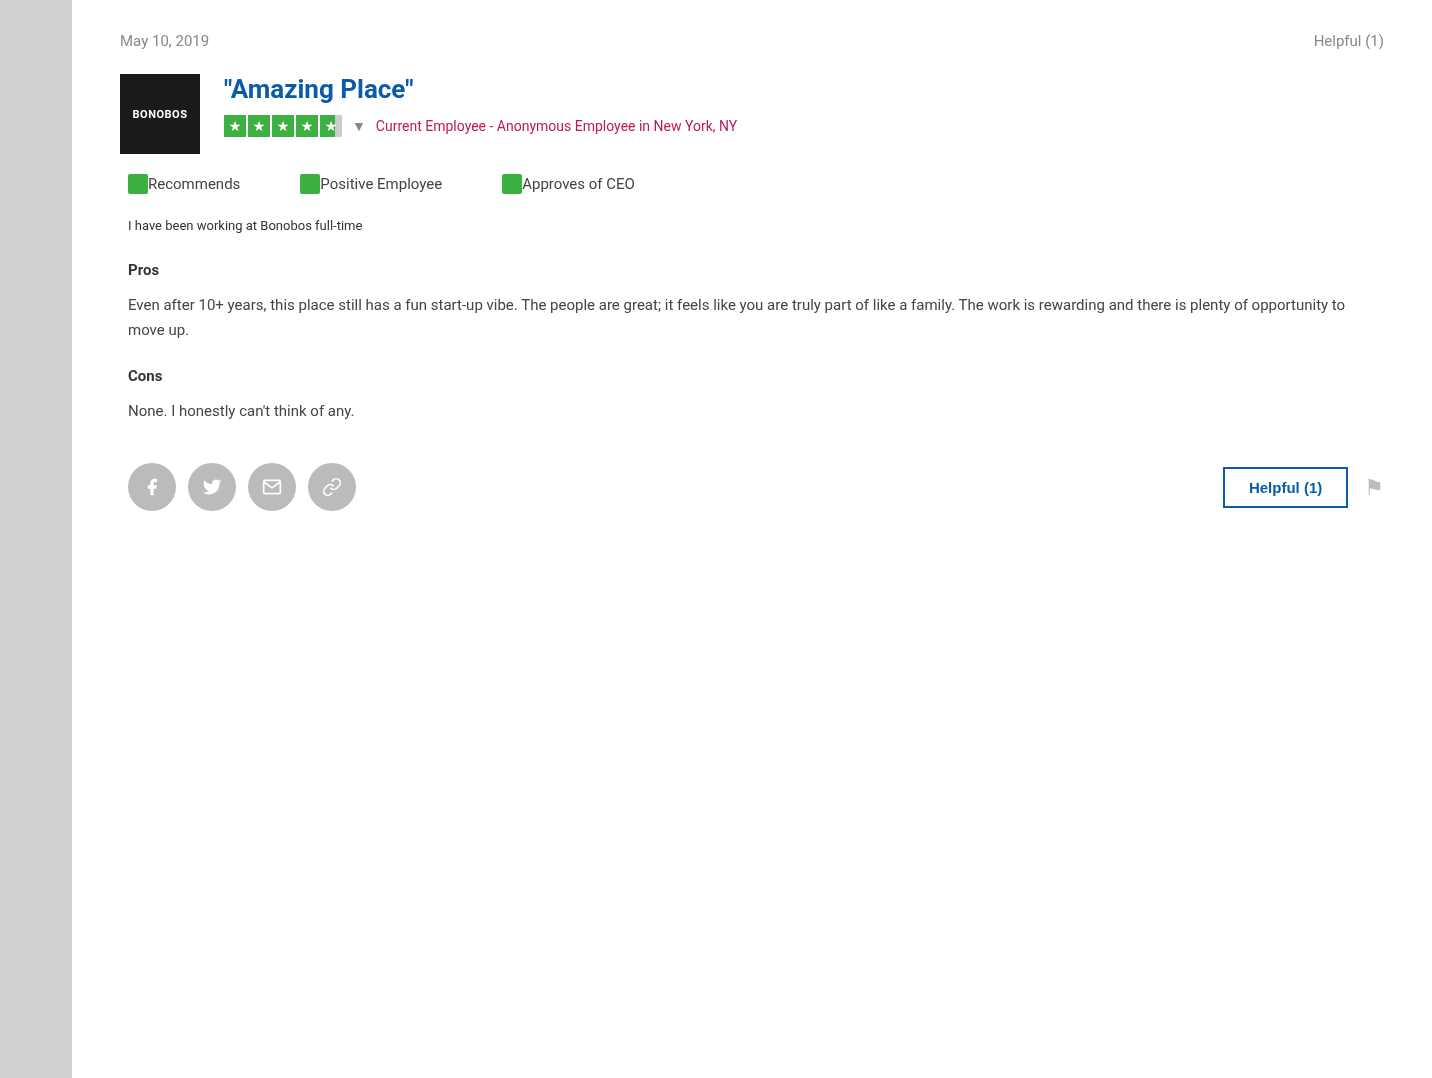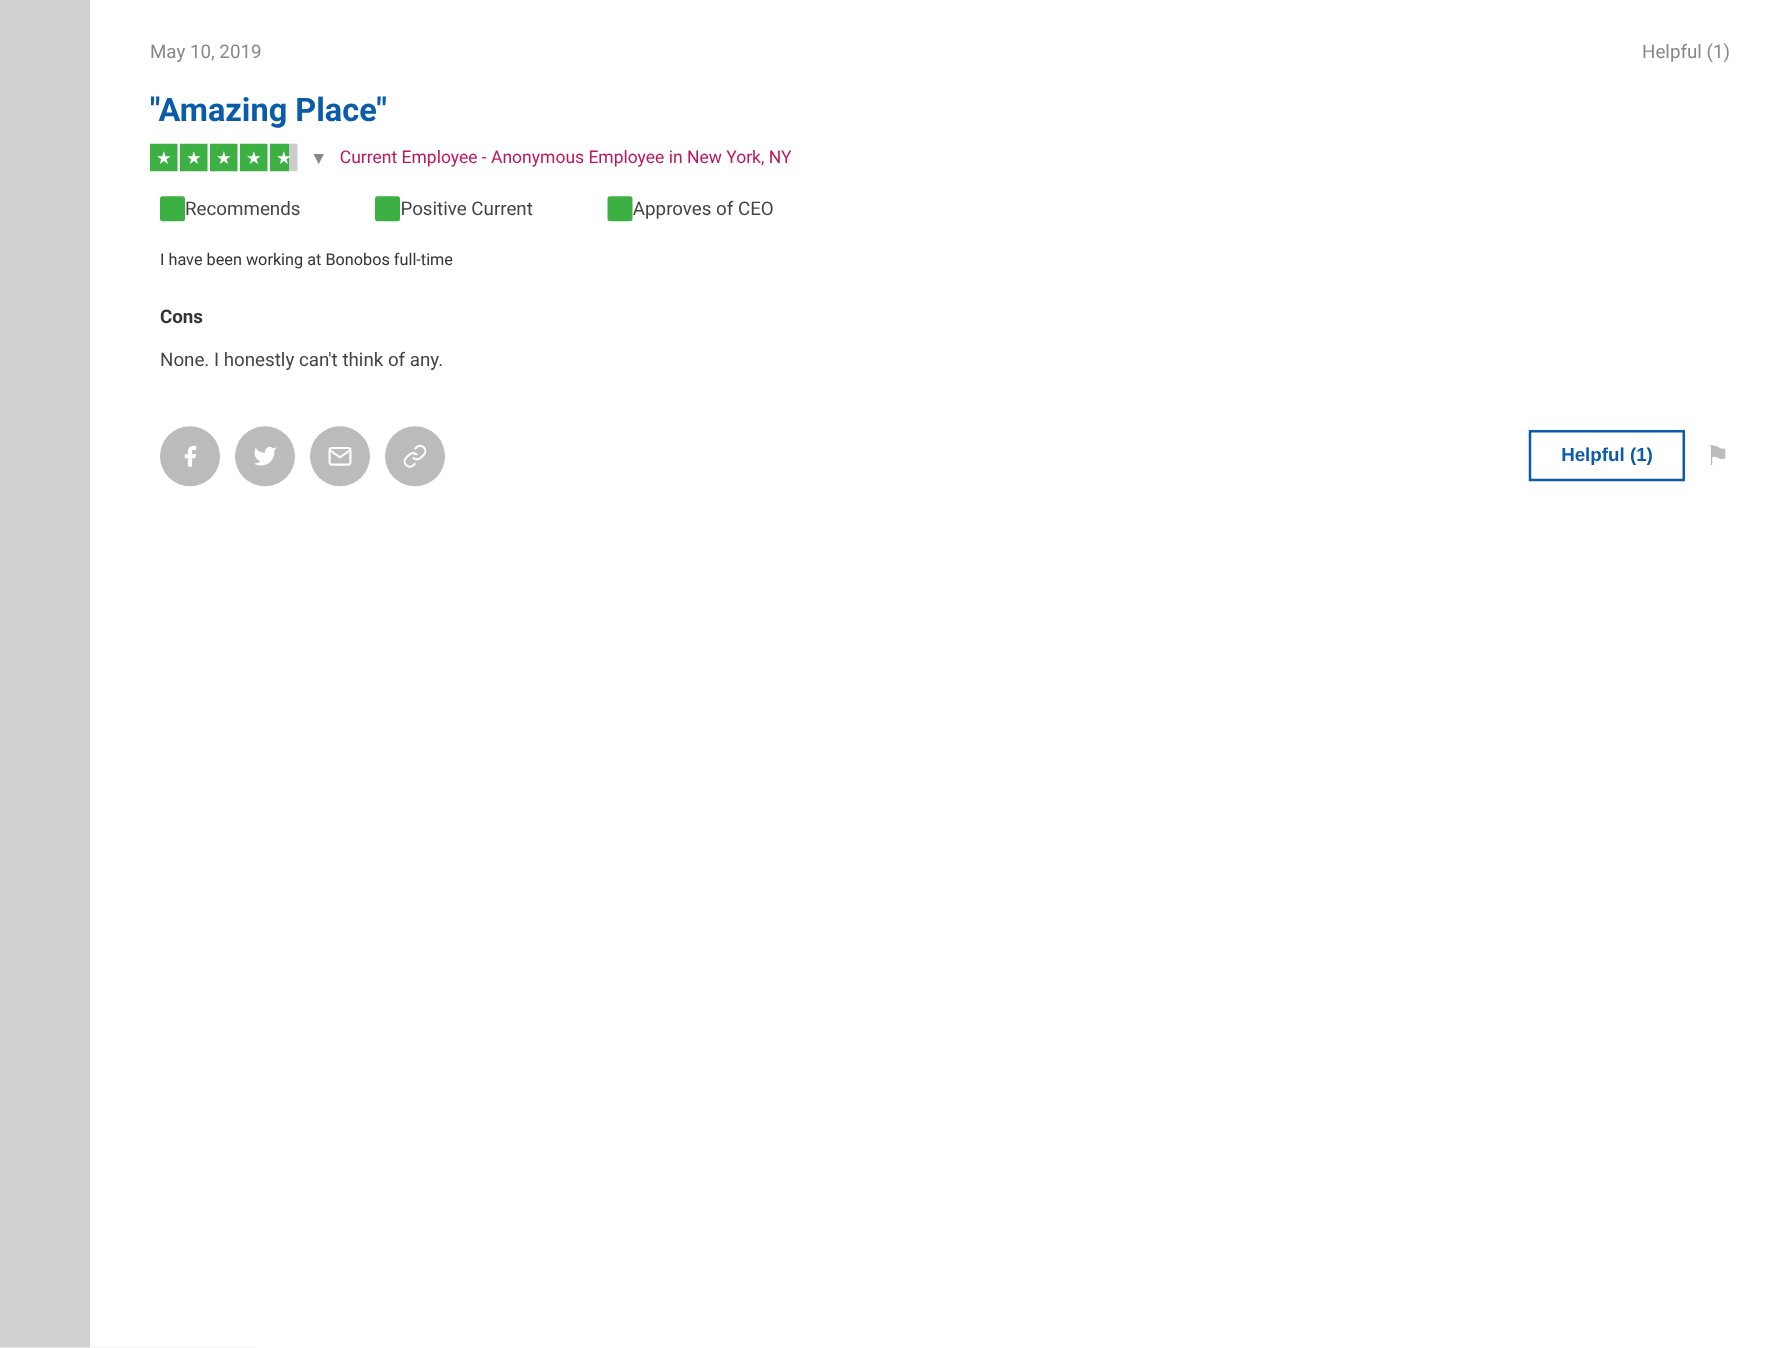--- a/index.html
+++ b/index.html
@@ -243,20 +243,23 @@
   <div class="left-sidebar"></div>
 
   <div class="main-content">
 
     <div class="review-meta-top">
       <span class="review-date">May 10, 2019</span>
       <span class="helpful-top">Helpful (1)</span>
     </div>
 
     <div class="review-header">
+      <div class="company-logo">
+        <span class="company-logo-text">BONOBOS</span>
+      </div>
 
       <div class="review-title-block">
         <h1 class="review-title">"Amazing Place"</h1>
 
         <div class="stars-row">
           <div class="stars">
             <div class="star">★</div>
             <div class="star">★</div>
             <div class="star">★</div>
             <div class="star">★</div>
@@ -268,30 +271,34 @@
       </div>
     </div>
 
     <div class="sentiment-row">
       <div class="sentiment-item">
         <div class="sentiment-dot"></div>
         <span class="sentiment-label">Recommends</span>
       </div>
       <div class="sentiment-item">
         <div class="sentiment-dot"></div>
-        <span class="sentiment-label">Positive Current</span>
+        <span class="sentiment-label">Positive Employee</span>
       </div>
       <div class="sentiment-item">
         <div class="sentiment-dot"></div>
         <span class="sentiment-label">Approves of CEO</span>
       </div>
     </div>
 
     <p class="review-intro">I have been working at Bonobos full-time</p>
 
+    <div class="review-section">
+      <p class="section-heading">Pros</p>
+      <p class="section-content">Even after 10+ years, this place still has a fun start-up vibe. The people are great; it feels like you are truly part of like a family. The work is rewarding and there is plenty of opportunity to move up.</p>
+    </div>
 
     <div class="review-section">
       <p class="section-heading">Cons</p>
       <p class="section-content">None. I honestly can't think of any.</p>
     </div>
 
     <div class="review-section">
     </div>
 
     <div class="review-footer">

